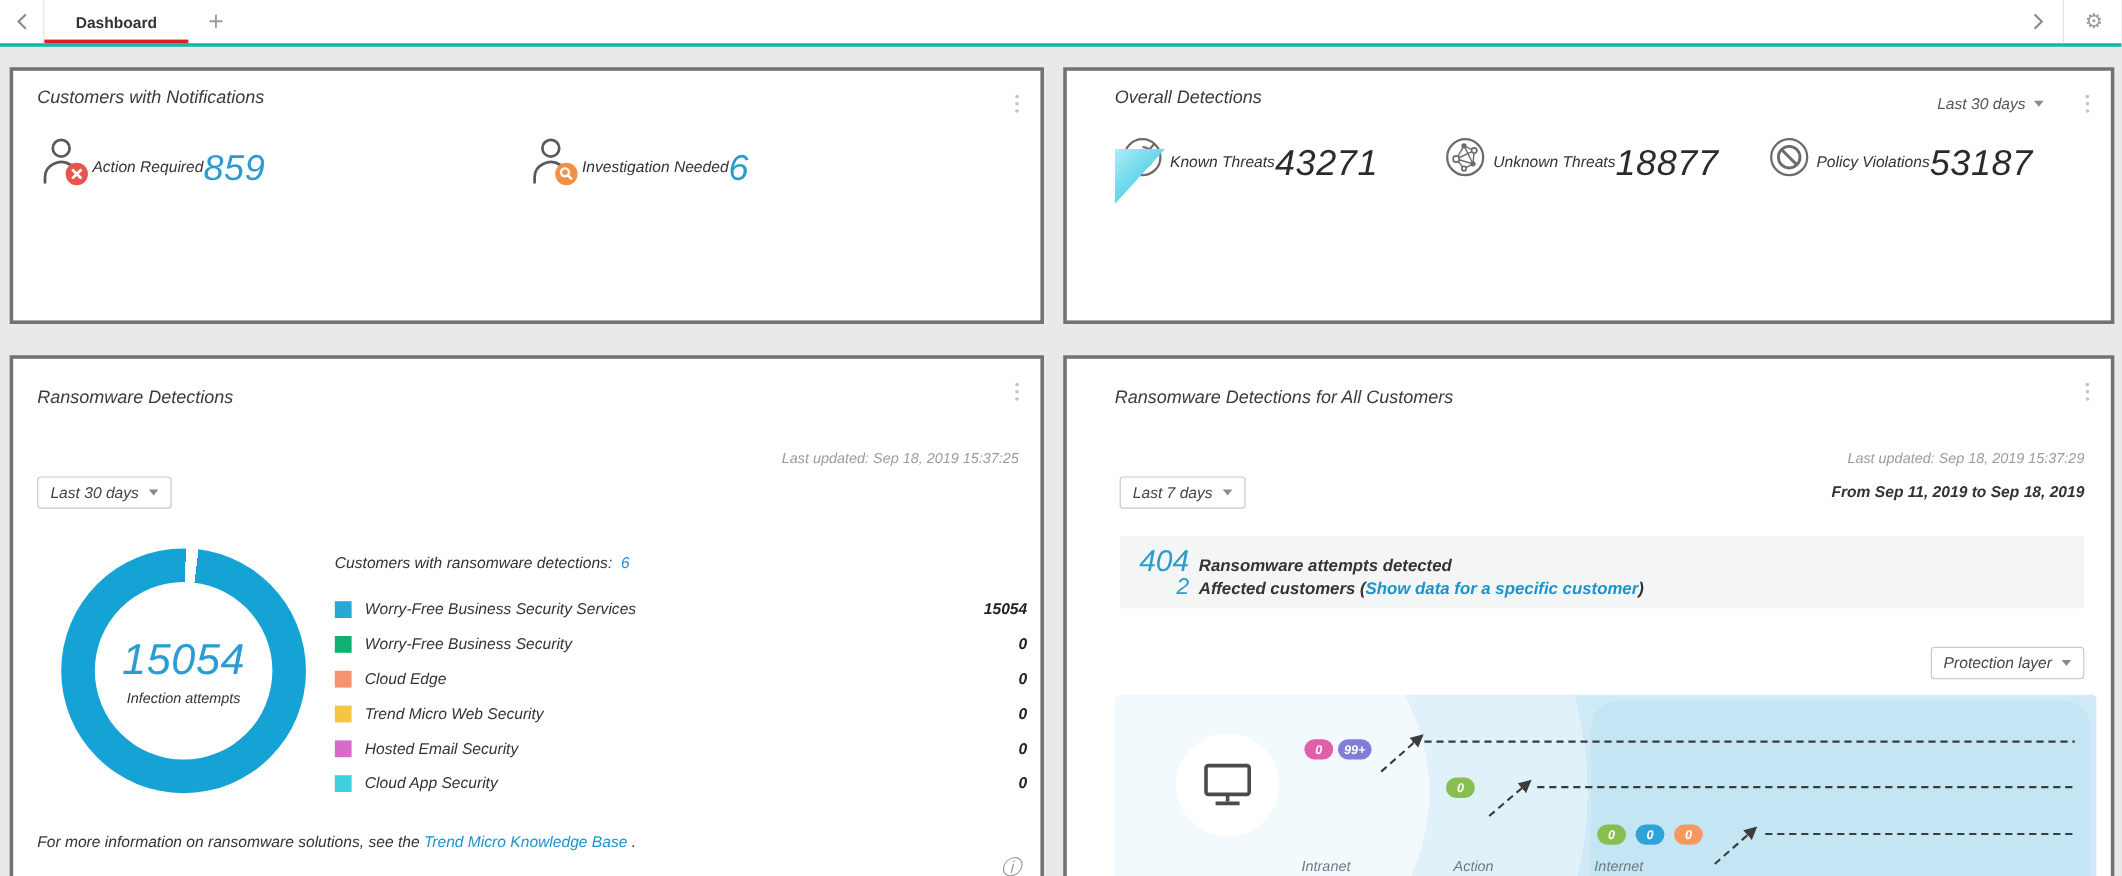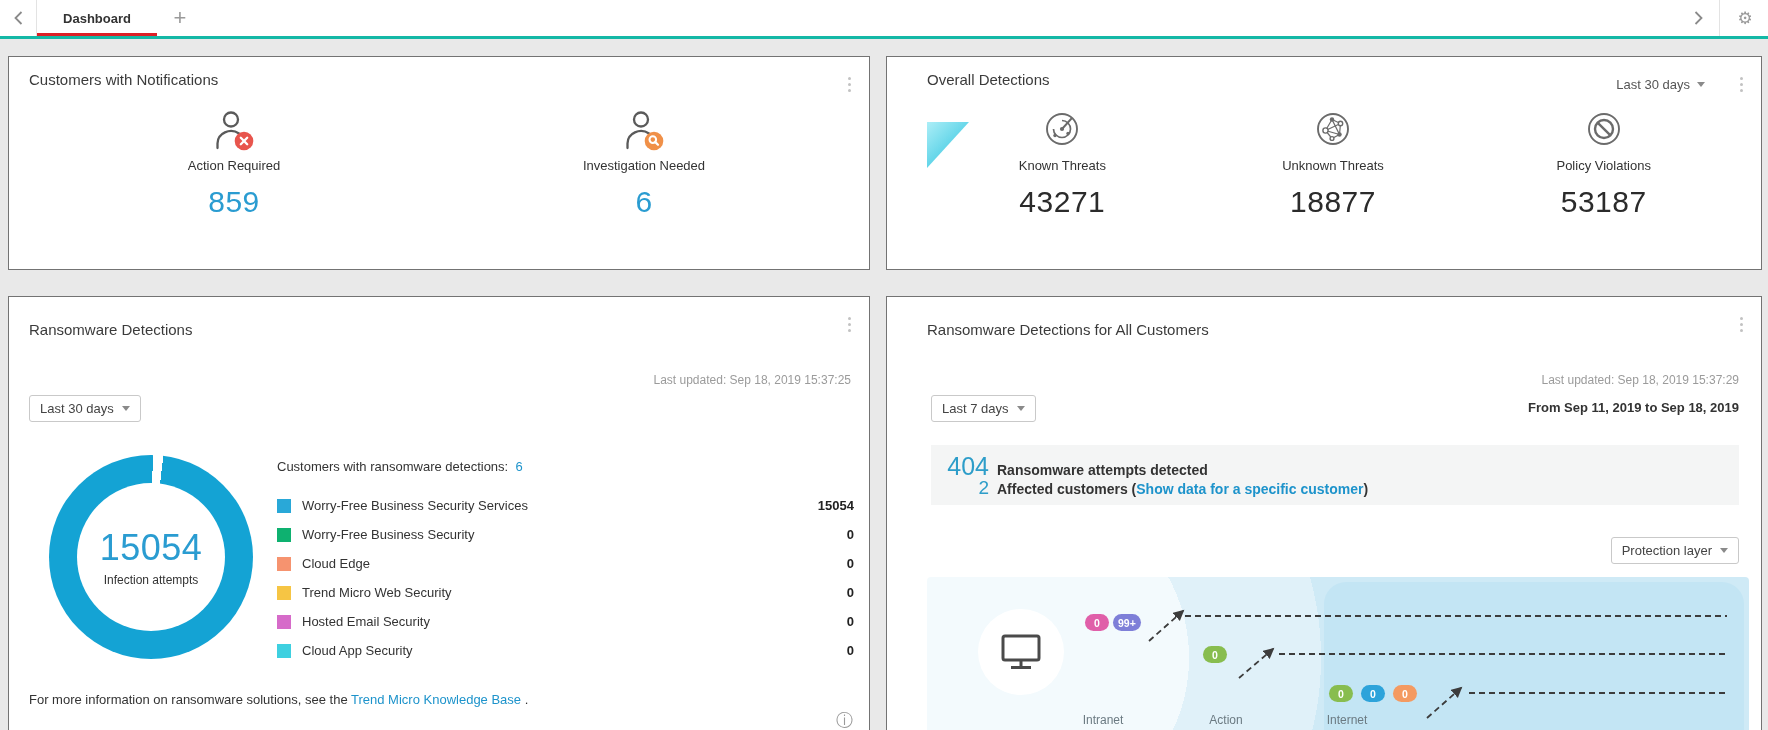--- a/index.html
+++ b/index.html
@@ -14,32 +14,32 @@
          font-size:13px; font-weight:bold; color:#333; cursor:pointer; }
   .tab-underline { position:absolute; left:0; right:0; bottom:0; height:3px; background:#dc1f26; }
   .plusbtn { width:46px; display:flex; align-items:center; justify-content:center; color:#9a9a9a;
              font-size:22px; font-weight:300; cursor:pointer; }
   .tb-spacer { flex:1; }
   .tb-div { width:1px; background:#e3e3e3; margin:0 2px; }
   .gearbtn { width:46px; display:flex; align-items:center; justify-content:center; color:#9a9a9a; font-size:17px; cursor:pointer; font-family:"DejaVu Sans", sans-serif; }
 
   
   .grid { display:grid; grid-template-columns:862px 876px; gap:26px 16px; padding:17px 0 0 8px; }
-  .card { background:#fff; border:1px solid #737373; position:relative; }
+  .card { background:#fff; border:3px solid #737373; position:relative;font-style:italic; }
   .c1 { height:214px; padding:14px 20px; }
   .c2 { height:214px; padding:14px 22px 14px 40px; }
   .c3 { height:560px; }
   .c4 { height:560px; }
   .card-title { font-size:15px; color:#3b3b3b; }
   .kebab { position:absolute; top:18px; right:16px; display:flex; flex-direction:column; gap:3px; cursor:pointer; padding:2px; }
   .kebab i { width:3px; height:3px; border-radius:50%; background:#c2c2c2; }
 
   
   .stats { display:flex; margin-top:22px; }
-  .stat { flex:1; display:flex; flex-direction:column; align-items:center; }
+  .stat { flex:1; display:flex; flex-direction:row; align-items:center; }
   .stat-label { margin-top:6px; font-size:13px; color:#333; }
   .stat-value { margin-top:12px; font-size:30px; letter-spacing:.5px; }
   .v-blue { color:#2a9cd1; }
   .v-dark { color:#2b2b2b; }
   .person-wrap { position:relative; width:46px; height:42px; }
 
   .range-text { position:absolute; top:20px; right:56px; font-size:13px; color:#555; cursor:pointer; display:flex; align-items:center; gap:7px; }
   .caret { width:0; height:0; border-left:4.5px solid transparent; border-right:4.5px solid transparent; border-top:5px solid #8a8a8a; }
   .c2-body { position:relative; margin-top:14px; }
   .ribbon { position:absolute; left:0; top:16px; width:42px; height:46px;

